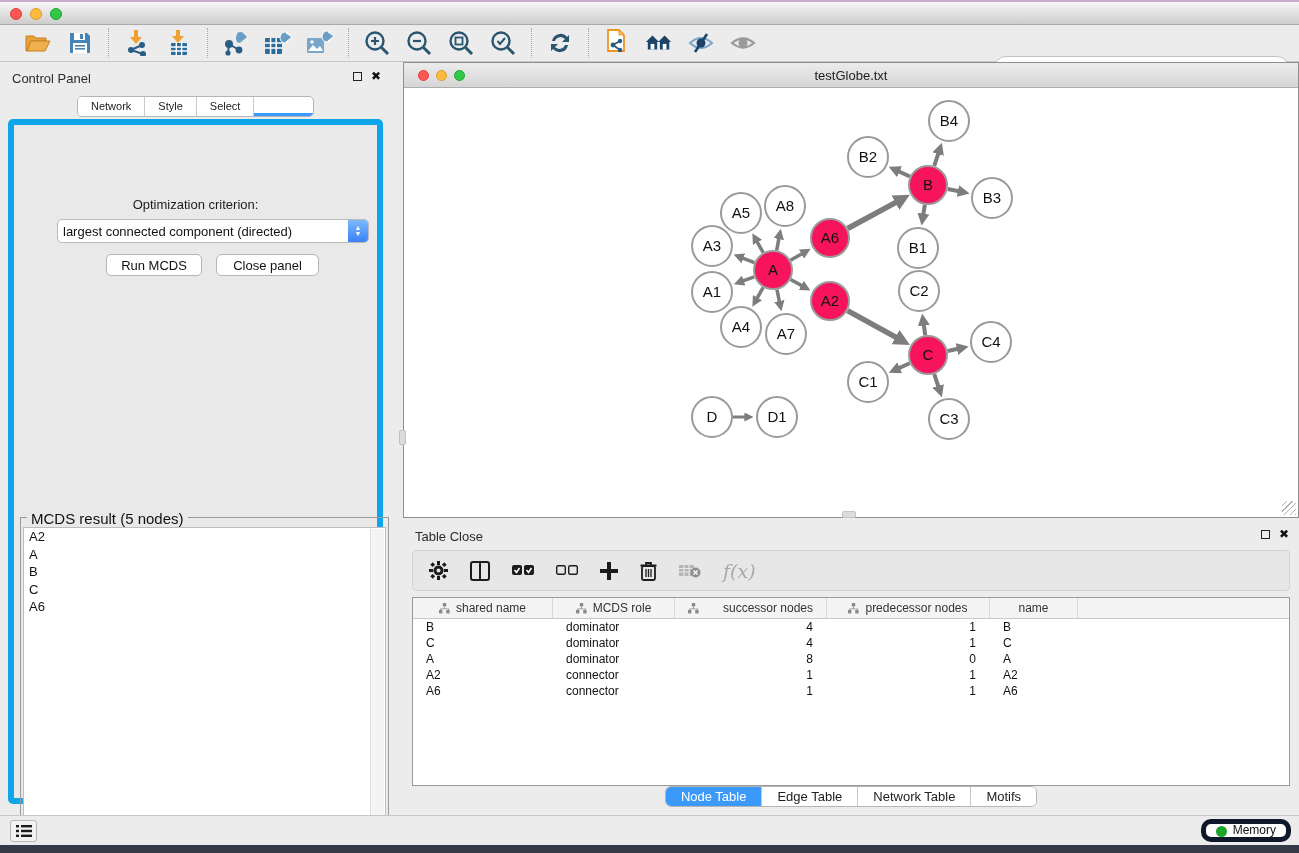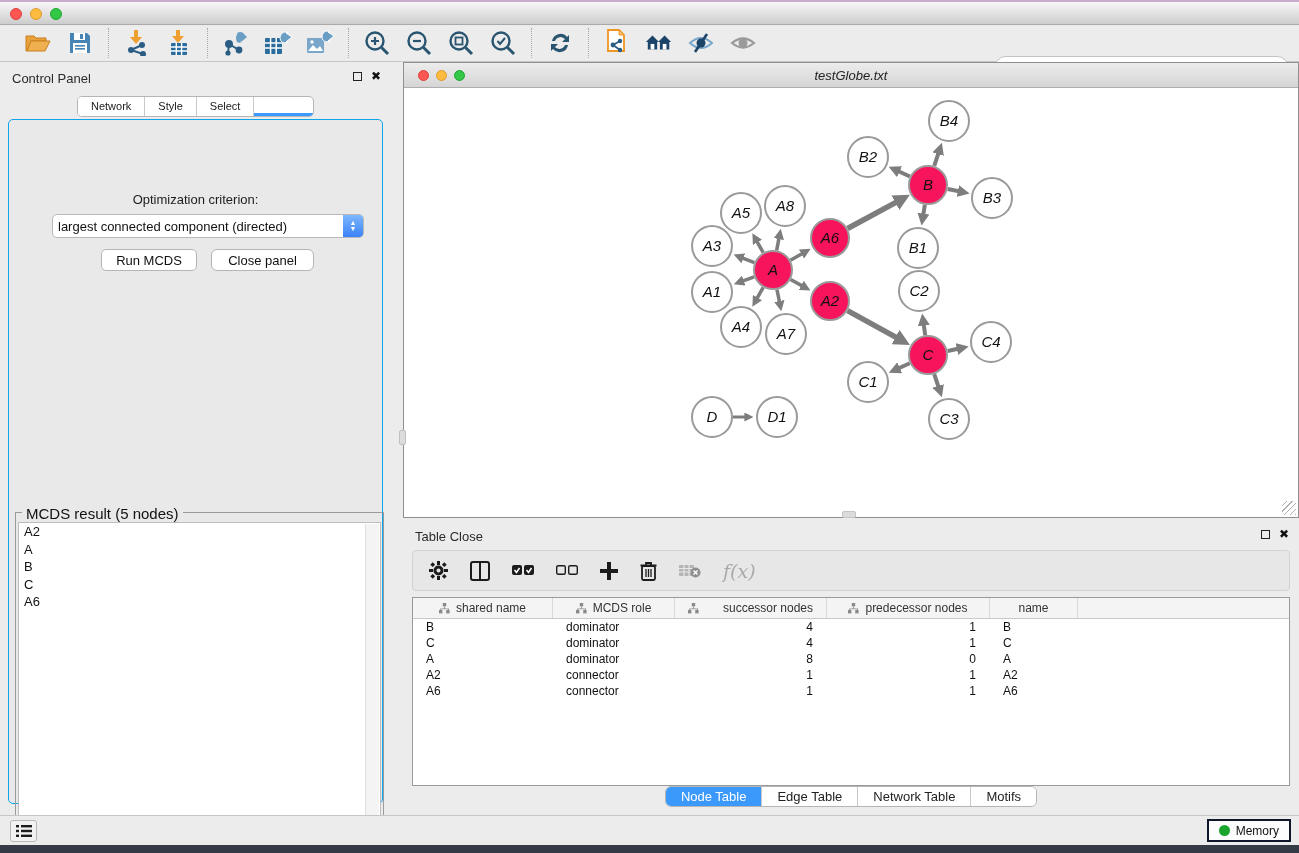--- a/index.html
+++ b/index.html
@@ -36,21 +36,21 @@
   .panel-ctrls { position:absolute; right:10px; top:9px; display:flex; gap:9px; align-items:center; }
   .float-ic { width:9px; height:9px; border:1.5px solid #222; display:inline-block; }
   .close-ic { font-size:12px; font-weight:bold; color:#111; line-height:10px; }
 
   .seg-tabs { position:absolute; left:77px; top:34px; display:flex; height:21px; border:1px solid #b5b5b5;
     border-radius:5px; overflow:hidden; background:#fff; }
   .seg-tab { padding:0 13px; font-size:11px; line-height:19px; color:#222; border-right:1px solid #c9c9c9; background:#fff; }
   .seg-tab:last-child { border-right:none;margin-top:16px; }
   .seg-tab.active { background:#3b99fc; color:#fff; }
 
-  #cp-box { position:absolute; left:8px; top:57px; width:375px; height:685px; border:1px solid #0ea5e9;
+  #cp-box { position:absolute; left:8px; top:57px; width:375px; height:685px; border:6px solid #0ea5e9;
     border-radius:5px; background:#e9e9e9; }
   #opt-label { position:absolute; left:0; width:100%; top:72px; text-align:center; font-size:13px; color:#1d1d1d; }
   #mcds-select { position:absolute; left:43px; top:94px; width:312px; height:24px; background:#fff;
     border:1px solid #b9b9b9; border-radius:5px; display:flex; align-items:center; }
   #mcds-select .sel-text { flex:1; padding-left:5px; font-size:13px; color:#111; white-space:nowrap; overflow:hidden; }
   .stepper { width:20px; height:22px; margin:0; border-radius:0 4px 4px 0; background:linear-gradient(#7db7fd,#3b82f7);
     display:flex; flex-direction:column; align-items:center; justify-content:center; color:#fff; }
   .stepper span { font-size:7px; line-height:6px; }
   .cp-btn { position:absolute; top:129px; height:22px; background:#fff; border:1px solid #b5b5b5; border-radius:5px;
     font-size:13px; color:#111; font-family:inherit; padding:0 14px; }
@@ -59,21 +59,21 @@
 
   #mcds-fieldset { position:absolute; left:6px; top:392px; width:369px; height:347px; border:1px solid #9b9b9b; }
   #mcds-legend { position:absolute; left:6px; top:-8px; background:#e9e9e9; padding:0 4px; font-size:15px; color:#111; }
   #mcds-list { position:absolute; left:2px; top:9px; width:363px; height:334px; background:#fff;
     border:1px solid #bdbdbd; overflow:hidden; }
   #mcds-list .row { font-size:13px; color:#111; padding:1px 0 1px 5px; line-height:15.5px; }
   #mcds-scroll { position:absolute; right:1px; top:1px; width:14px; height:332px; background:#f4f4f4; border-left:1px solid #e0e0e0; }
 
   
   #net-window { position:absolute; left:403px; top:62px; width:896px; height:456px; background:#fff;
-    border:1px solid #8f8f8f;font-style:italic; }
+    border:1px solid #8f8f8f; }
   #net-titlebar { position:relative; height:25px; background:linear-gradient(#ececec,#d5d5d5); border-bottom:1px solid #aeaeae; }
   #net-titlebar .tl-dots { top:7px; left:14px; gap:7px; }
   #net-titlebar .tl-dot { width:11px; height:11px; }
   #net-titlebar .title { position:absolute; left:0; right:0; top:5px; text-align:center; font-size:13px; color:#222; }
   #net-canvas { position:absolute; left:1px; top:26px; width:892px; height:428px; background:#fff; }
   #resize-grip { position:absolute; right:2px; bottom:2px; width:14px; height:14px;
     background:repeating-linear-gradient(135deg, transparent 0 3px, #b0b0b0 3px 4px); }
   #sash-handle { position:absolute; left:399px; top:430px; width:7px; height:15px; background:#dcdcdc; border:1px solid #c0c0c0; border-radius:2px; }
   #split-handle { position:absolute; left:842px; top:511px; width:14px; height:7px; background:#dcdcdc; border:1px solid #c4c4c4; border-radius:2px; }
 
@@ -94,22 +94,22 @@
   .bottom-tabs { position:absolute; left:0; right:0; top:266px; display:flex; justify-content:center; }
   .btabs-wrap { display:flex; height:21px; border:1px solid #b5b5b5; border-radius:6px; overflow:hidden; background:#fff; }
   .btab { padding:0 15px; font-size:13px; line-height:19px; color:#222; border-right:1px solid #c9c9c9; background:#fff; }
   .btab:last-child { border-right:none; }
   .btab.active { background:#3b99fc; color:#fff; }
 
   
   #statusbar { position:absolute; left:0; top:815px; width:1299px; height:30px; background:#ececec; border-top:1px solid #c6c6c6; }
   #list-btn { position:absolute; left:10px; top:4px; width:27px; height:22px; background:#f2f2f2; border:1px solid #b8b8b8;
     border-radius:3px; display:flex; align-items:center; justify-content:center; }
-  #memory-btn { position:absolute; right:8px; top:3px; height:23px; background:#fdfdfd; border:2px solid #0f172a;
-    border-radius:0; display:flex; align-items:center; gap:6px; padding:0 10px; font-size:12px; color:#111; }
+  #memory-btn { position:absolute; right:8px; top:3px; height:23px; background:#fdfdfd; border:5px solid #0f172a;
+    border-radius:10px; display:flex; align-items:flex-end; gap:6px; padding:0 10px; font-size:12px; color:#111; }
   #memory-dot { width:11px; height:11px; border-radius:50%; background:#1ca52c; }
   #wallpaper-strip { position:absolute; left:0; top:845px; width:1299px; height:8px; background:#343b46; }
 </style>
 </head>
 <body>
 
 <div id="root">
 
   <div id="titlebar">
     <div class="tl-dots">

